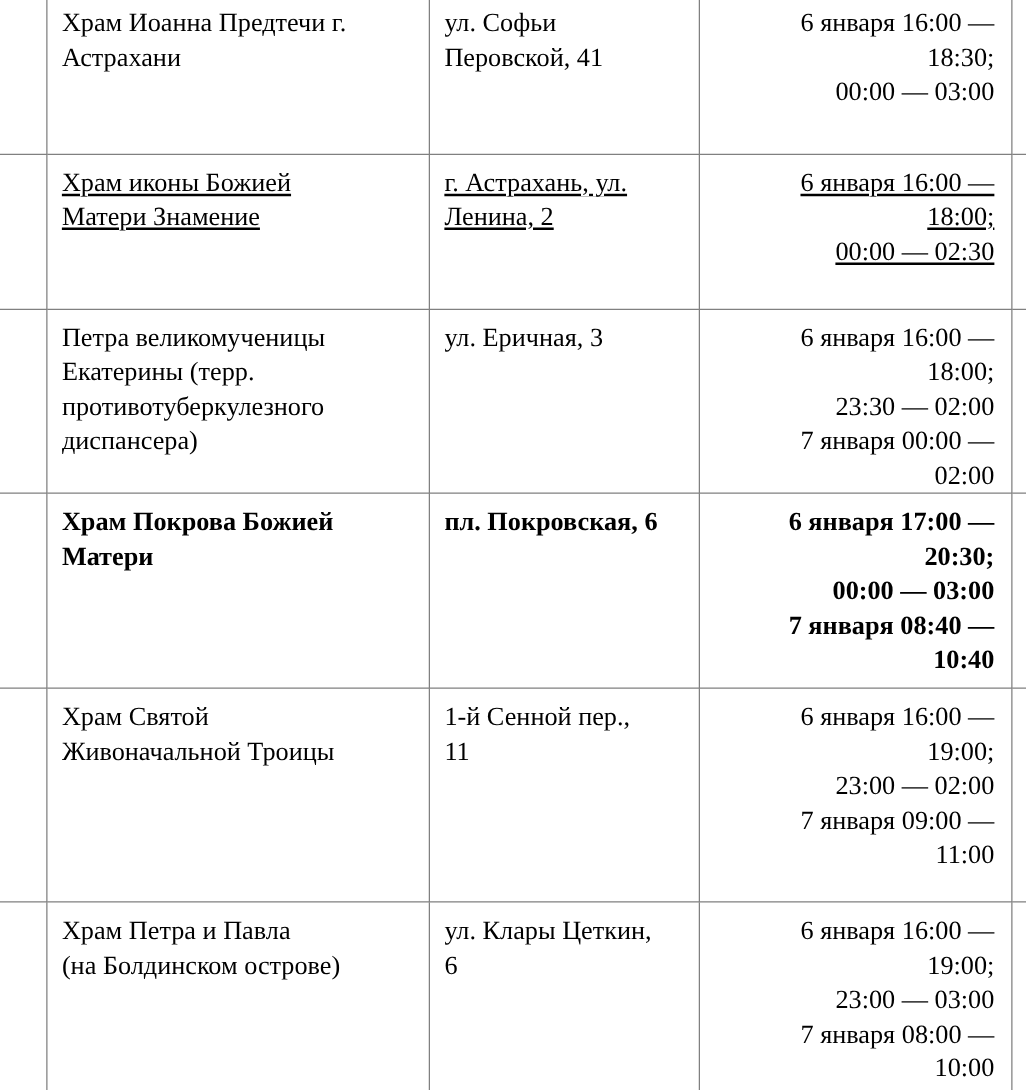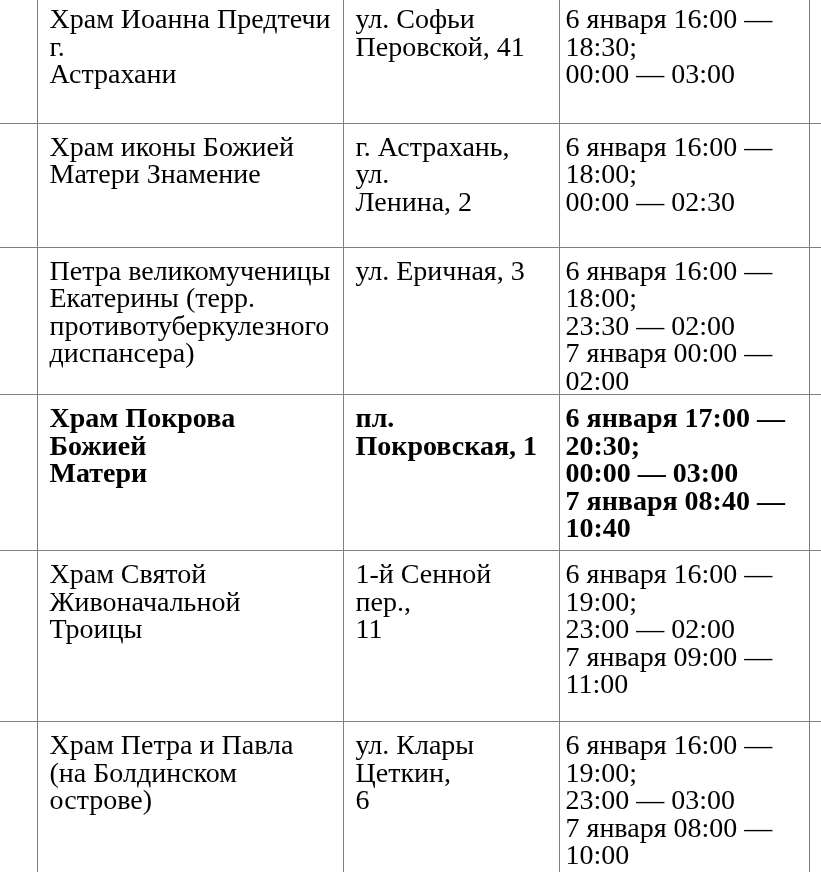--- a/index.html
+++ b/index.html
@@ -23,37 +23,37 @@
     position: relative;
   }
   table.churches {
     border-collapse: collapse;
     table-layout: fixed;
     width: 821px;
   }
   table.churches td {
     border: 1px solid var(--border-color);
     vertical-align: top;
-    font-size: 28px;
+    font-size: 21px;
     line-height: 27.5px;
     white-space: pre-line;
     overflow: hidden;
   }
   
   table.churches tr:first-child td { border-top: none; }
   table.churches td:first-child { border-left: none; }
   table.churches td:last-child  { border-right: none; }
 
   td.cell-name    { padding: 9px 10px 0 12px; text-align: left; }
   td.cell-address { padding: 9px 10px 0 12px; text-align: left; }
-  td.cell-sched   { padding: 9px 13px 0 6px;  }
+  td.cell-sched   { padding: 9px 13px 0 18px;  text-align: right; }
   tr.r1 td { padding-top: 5px; }
 
   tr.r1 { height: 123px; }
-  tr.r2 { height: 124px; }
+  tr.r2 { height: 124px; text-decoration: underline; }
   tr.r3 { height: 144px; }
   tr.r4 { height: 156px; font-weight: bold; }
   tr.r5 { height: 171px; }
   tr.r6 { height: 153px; }
 </style>
 </head>
 <body>
 
 <div class="page">
   <table class="churches">
@@ -98,21 +98,21 @@
 18:00;
 23:30 — 02:00
 7 января 00:00 —
 02:00</td>
         <td class="cell-stub"></td>
       </tr>
       <tr class="r4">
         <td class="cell-stub"></td>
         <td class="cell-name">Храм Покрова Божией
 Матери</td>
-        <td class="cell-address">пл. Покровская, 1</td>
+        <td class="cell-address">пл. Покровская, 6</td>
         <td class="cell-sched">6 января 17:00 —
 20:30;
 00:00 — 03:00
 7 января 08:40 —
 10:40</td>
         <td class="cell-stub"></td>
       </tr>
       <tr class="r5">
         <td class="cell-stub"></td>
         <td class="cell-name">Храм Святой

